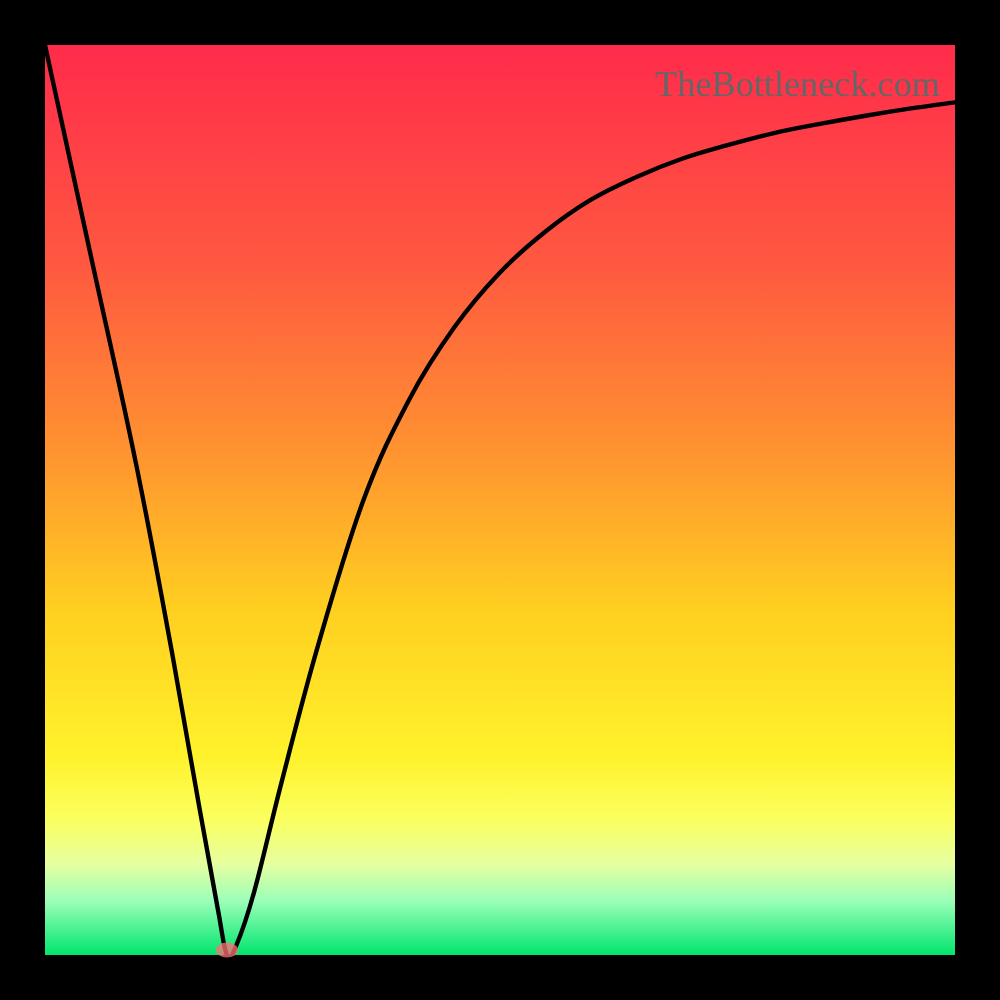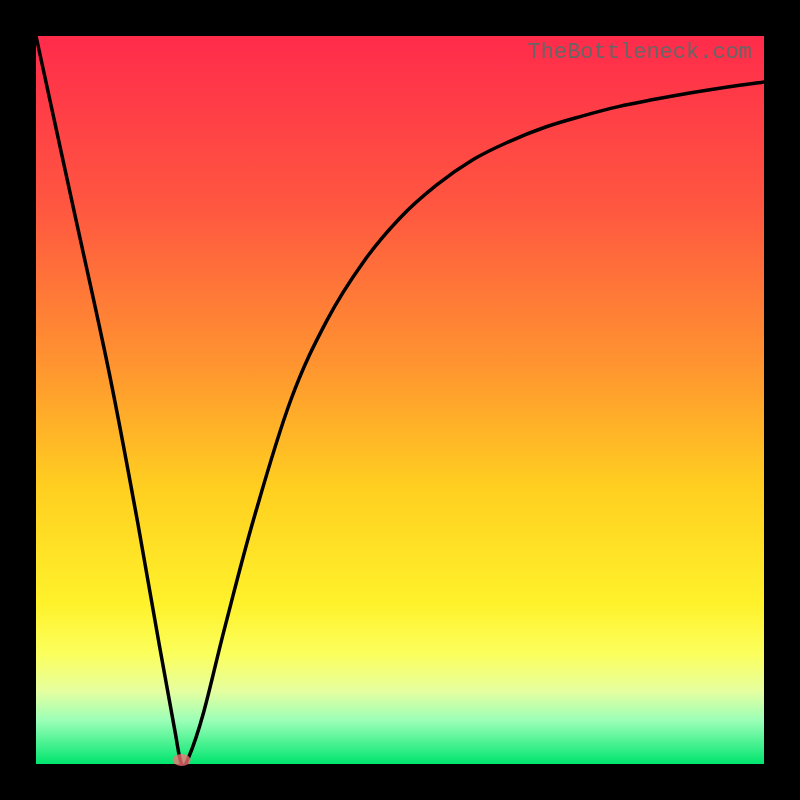--- a/index.html
+++ b/index.html
@@ -31,26 +31,26 @@
       #ffcf20 62%,
       #fff22b 78%,
       #fbff5e 85%,
       #e6ffa0 90%,
       #9cffb8 94%,
       #00e56e 100%
     );
   }
   .watermark {
     position: absolute;
-    top: 4px;
+    top: 16px;
     right: 12px;
     color: #666;
-    font-size: 22px;
+    font-size: 29px;
     font-weight: 500;
-    font-family: Liberation Mono, monospace;
+    font-family: Liberation Serif, serif;
     user-select: none;
   }
   svg.curve {
     position: absolute;
     left: 0;
     top: 0;
     width: 728px;
     height: 728px;
     overflow: visible;
   }

